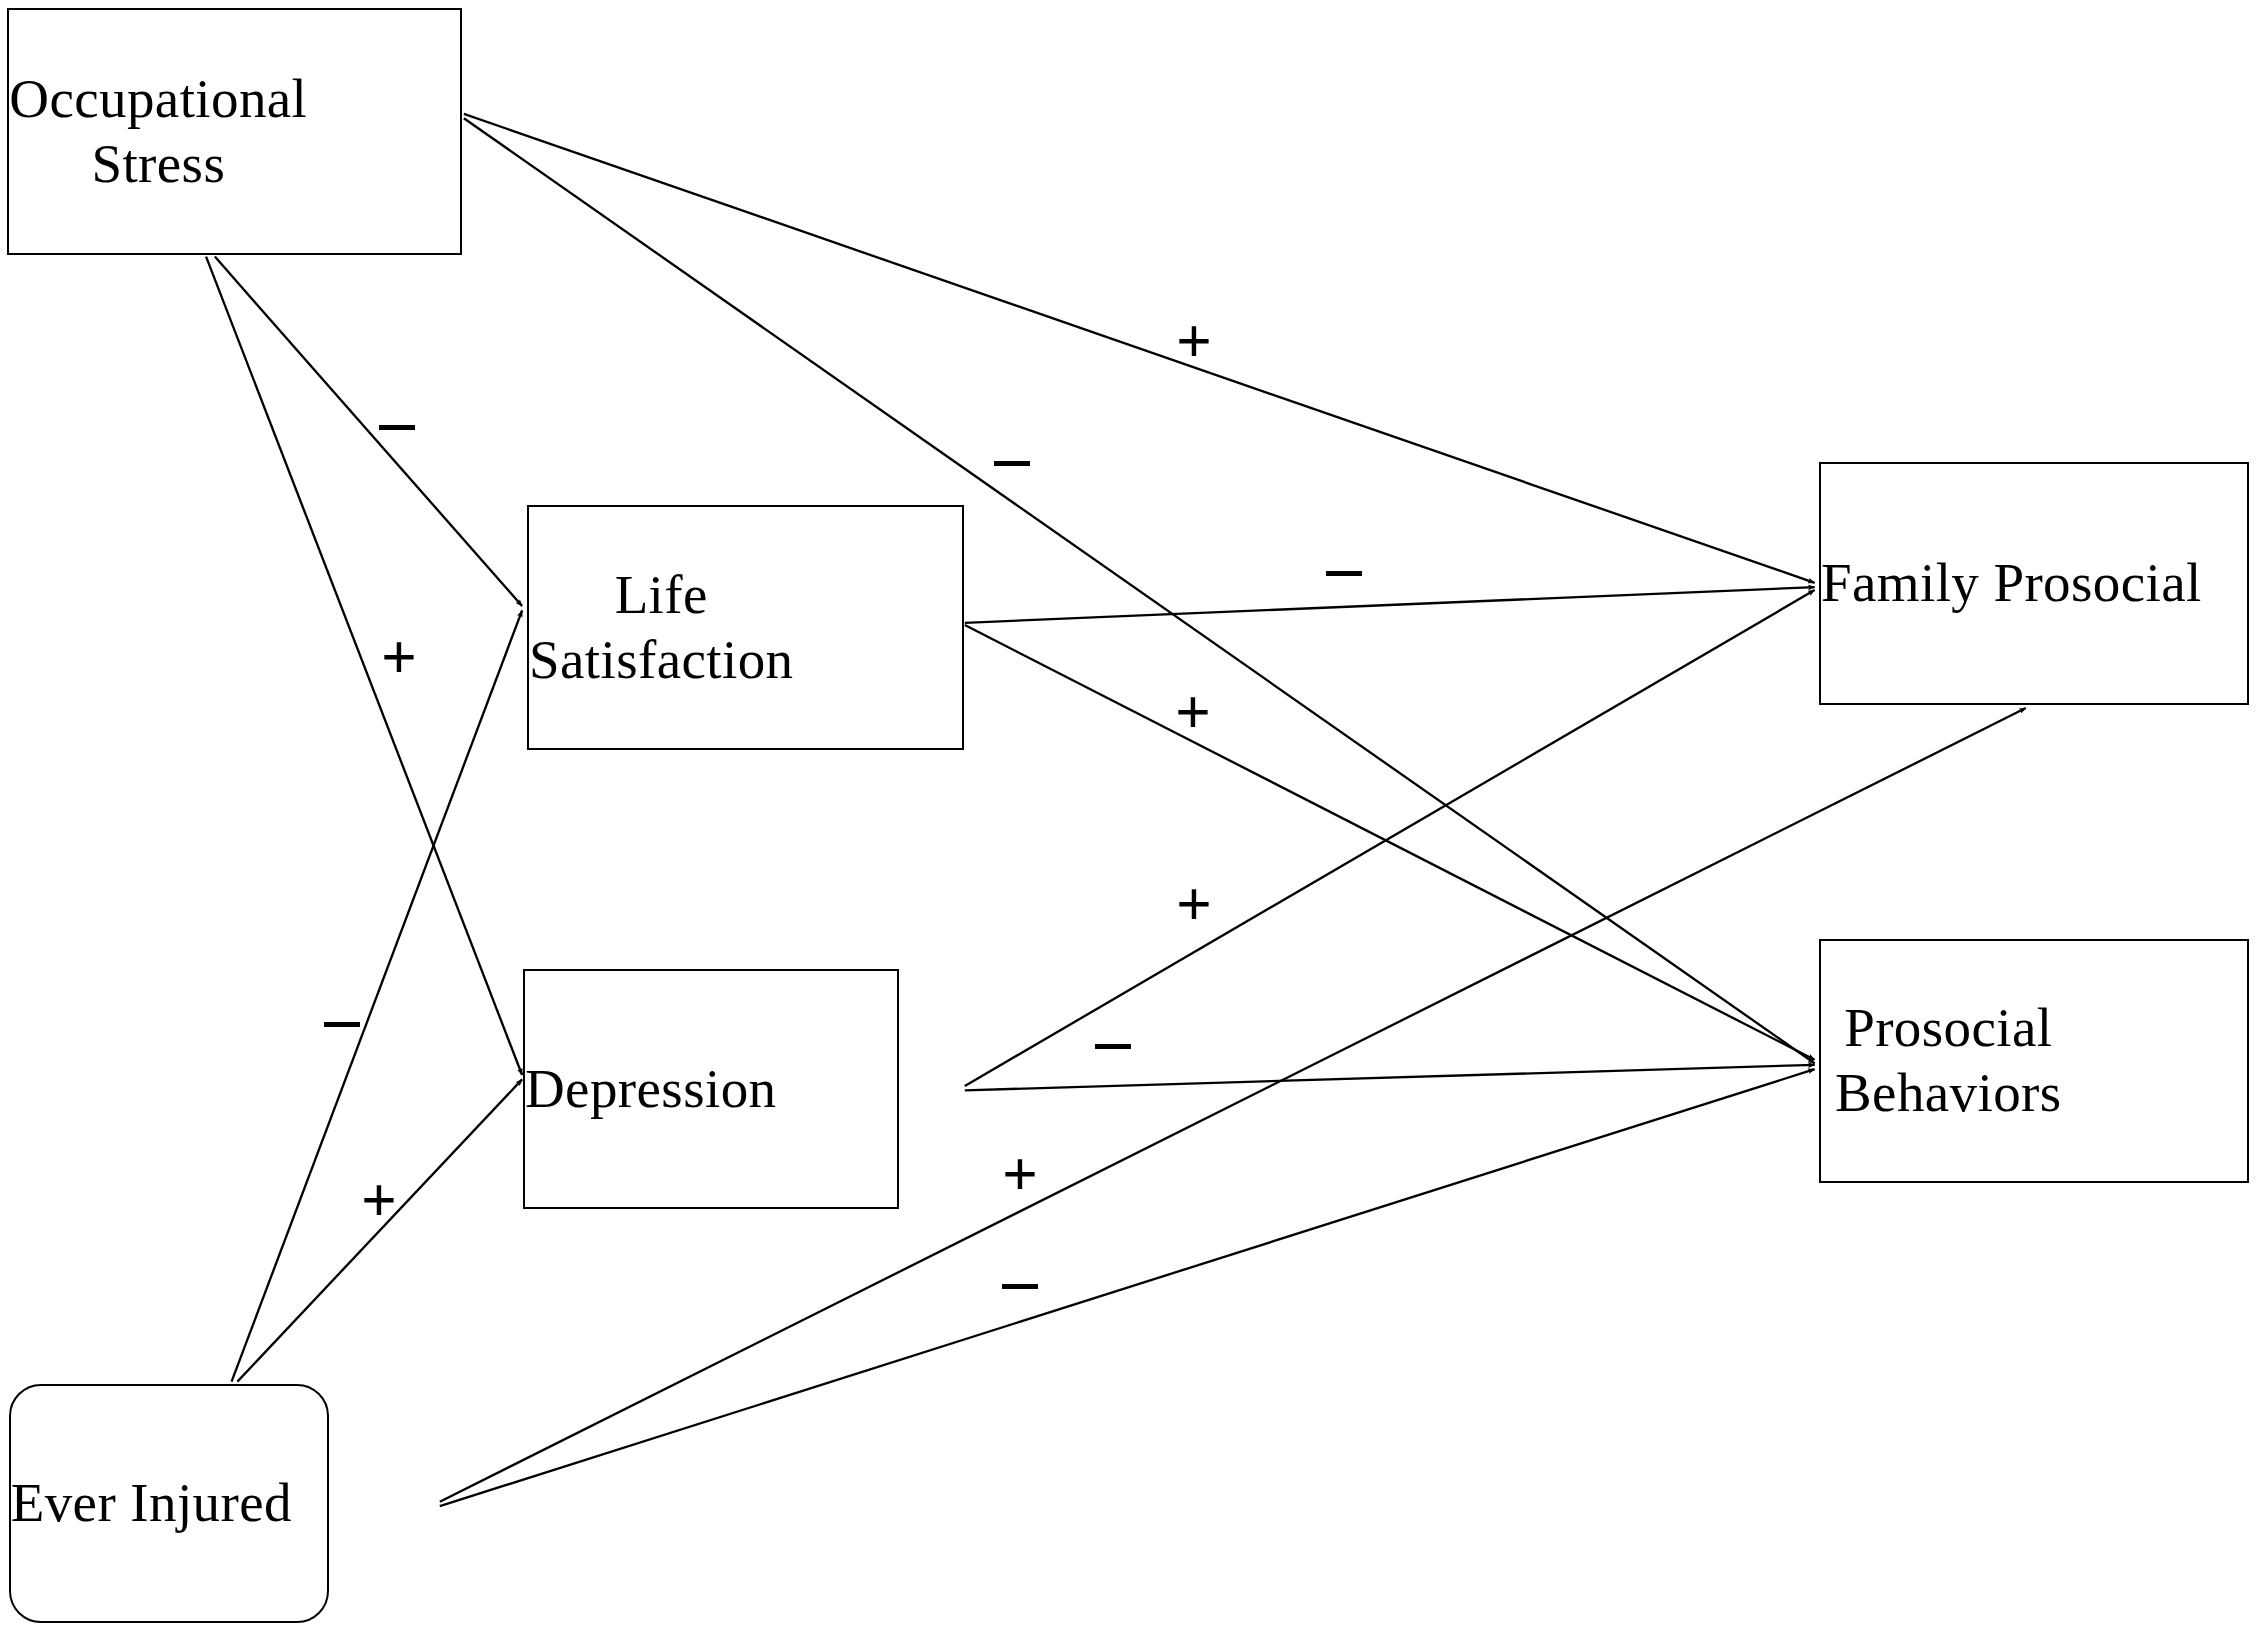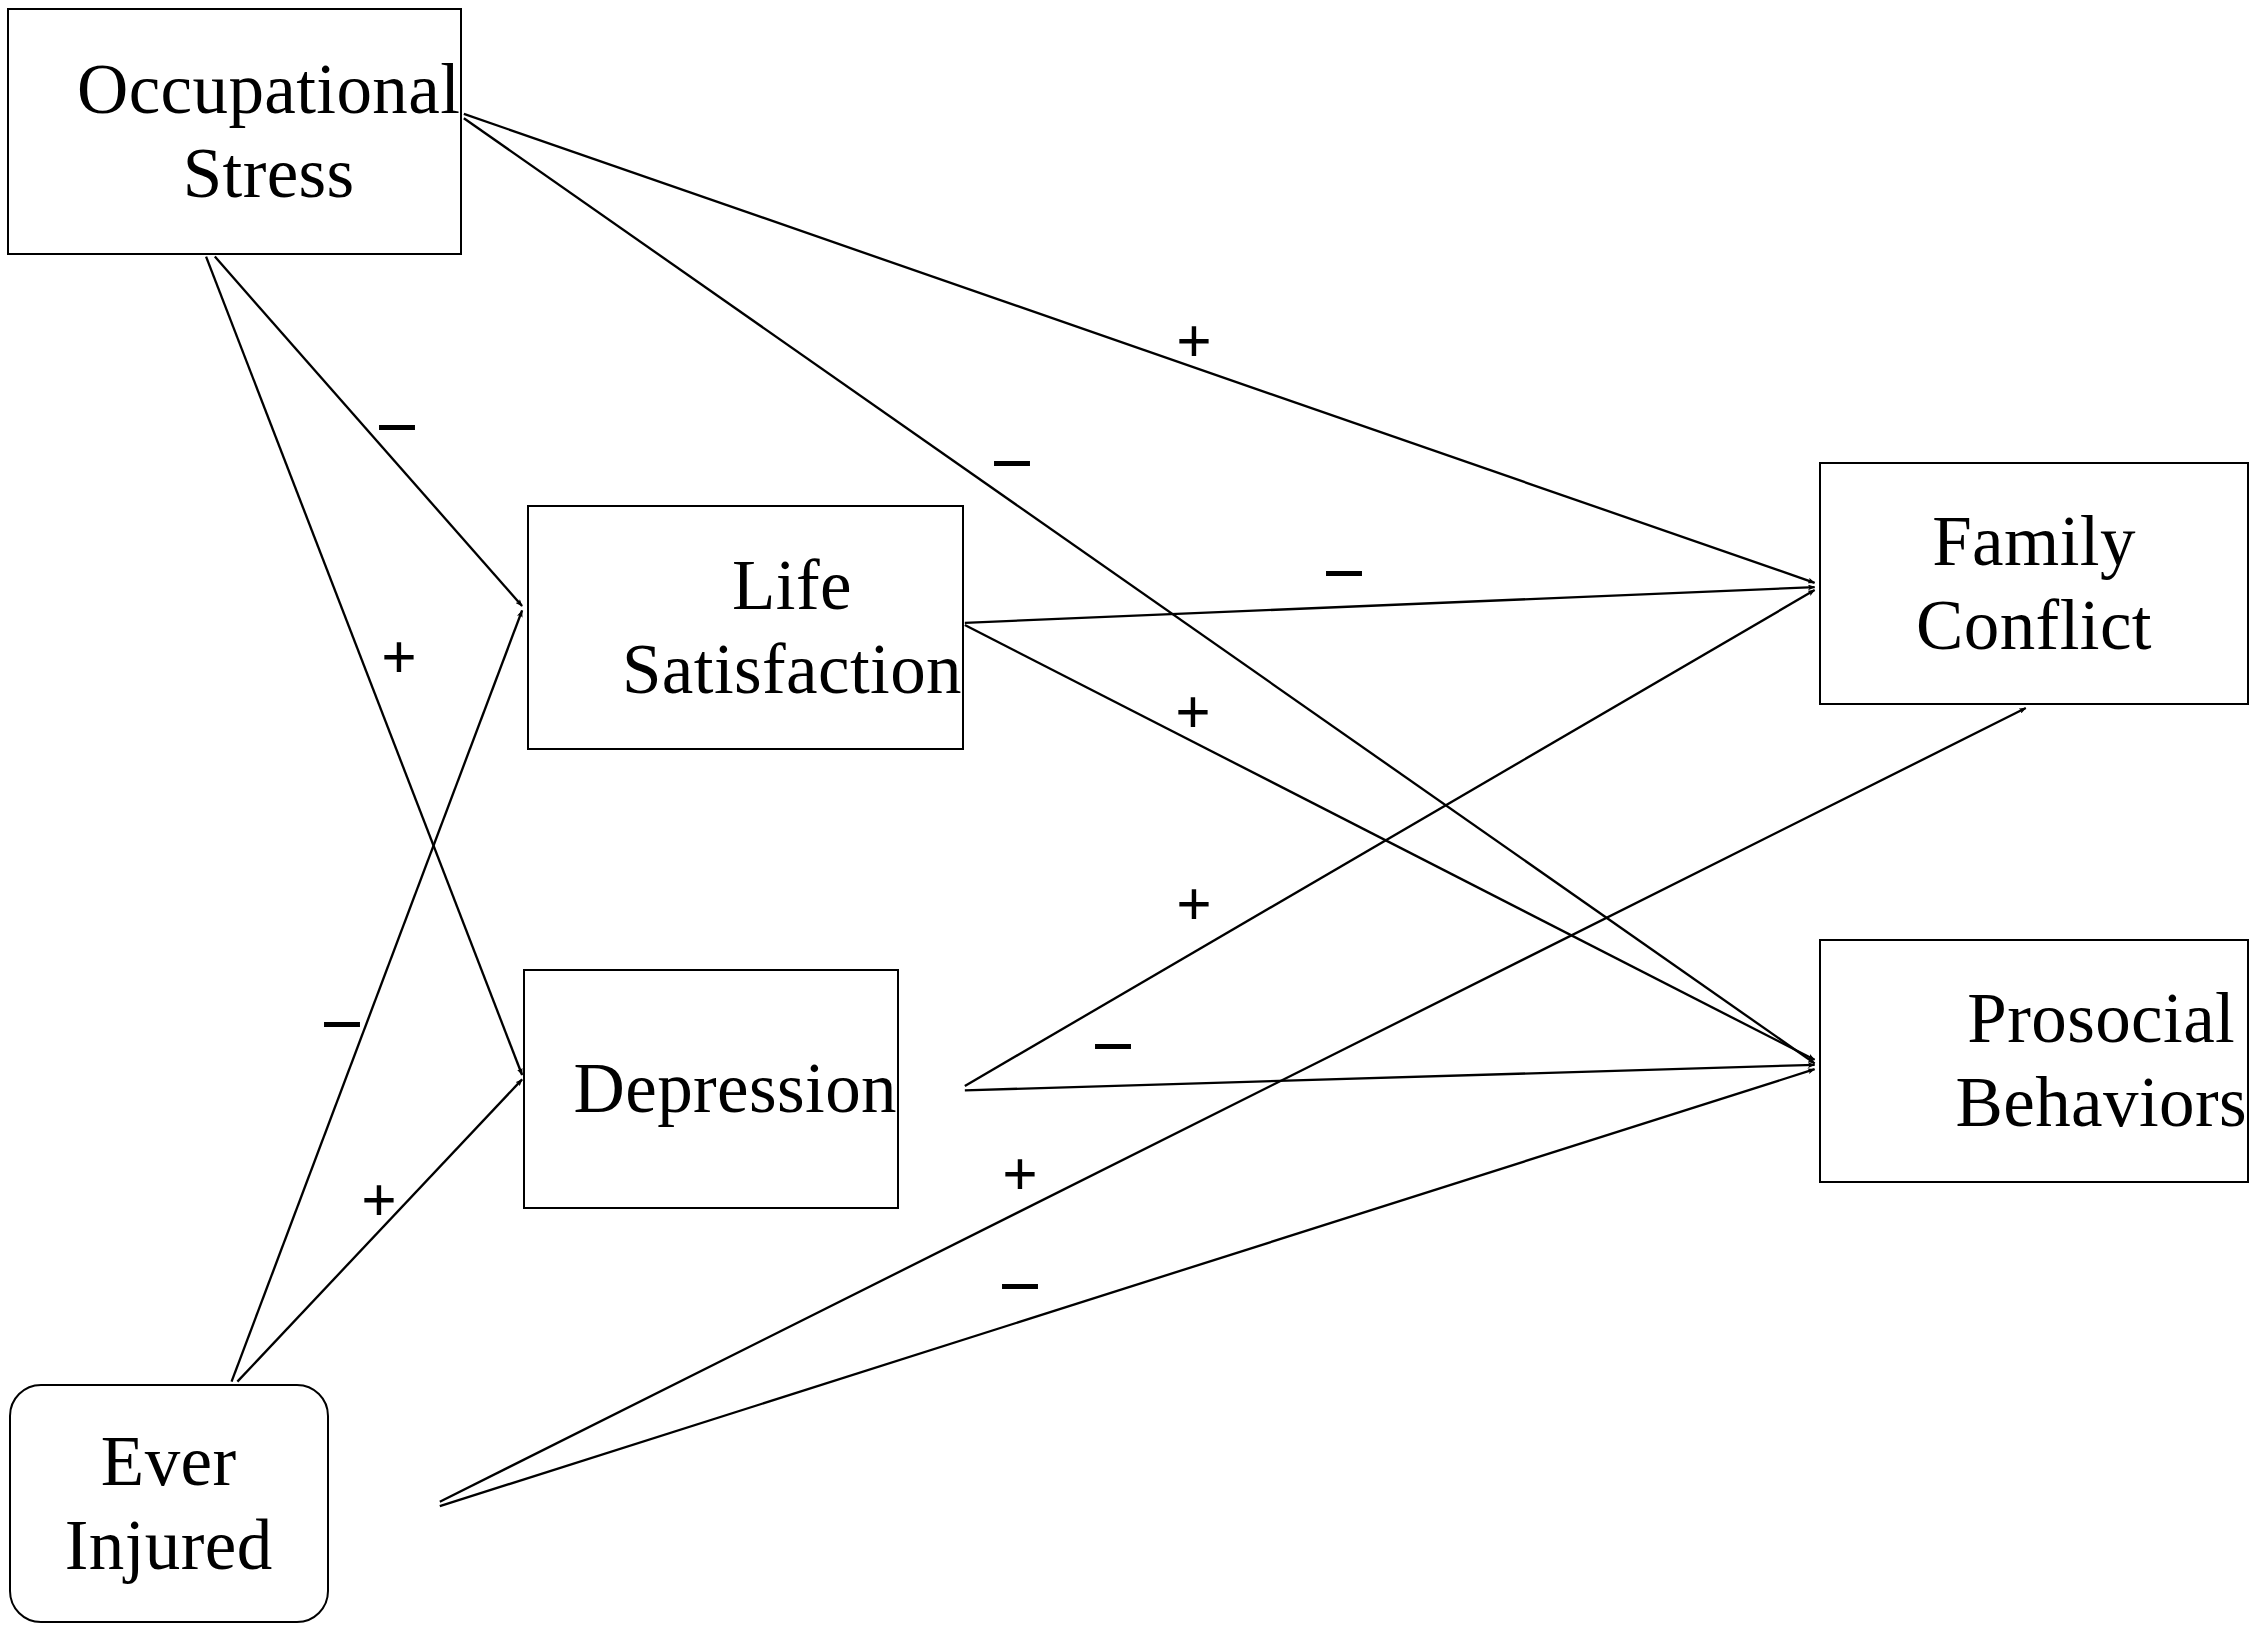--- a/index.html
+++ b/index.html
@@ -26,24 +26,24 @@
     height: 1644px;
     display: block;
   }
   .node-box {
     position: absolute;
     box-sizing: border-box;
     border: 2.9px solid #000000;
     background: #ffffff;
     display: flex;
     align-items: center;
-    justify-content: flex-end;
+    justify-content: flex-start;
     text-align: center;
     color: #000000;
-    font-size: 71px;
+    font-size: 55px;
     line-height: 1.18;
     letter-spacing: 0.4px;
     z-index: 3;
     white-space: pre-line;
   }
   .edge-sign {
     position: absolute;
     z-index: 4;
     color: #000000;
     font-family: "Liberation Serif", "DejaVu Serif", serif;
@@ -80,21 +80,21 @@
         <line x1="604" y1="2068" x2="2492" y2="1468" stroke="#000000" stroke-width="3.2" marker-end="url(#arrowhead)"></line>
       </g>
   </svg>
 
   <div id="node-layer">
       <div class="node-box" style="left: 7.3px; top: 8px; width: 455px; height: 247px; border-color: rgb(0, 0, 0);"><span>Occupational
 Stress</span></div>
       <div class="node-box" style="left: 527px; top: 505px; width: 437px; height: 245px; border-color: rgb(0, 0, 0);"><span>Life
 Satisfaction</span></div>
       <div class="node-box" style="left: 523px; top: 969px; width: 376px; height: 240px; border-color: rgb(0, 0, 0);"><span>Depression</span></div>
-      <div class="node-box" style="left: 1819px; top: 462px; width: 430px; height: 243px; border-color: rgb(0, 0, 0);"><span>Family Conflict</span></div>
+      <div class="node-box" style="left: 1819px; top: 462px; width: 430px; height: 243px; border-color: rgb(0, 0, 0);"><span>Family Prosocial</span></div>
       <div class="node-box" style="left: 1819px; top: 939px; width: 430px; height: 244px; border-color: rgb(0, 0, 0); padding-left: 14px;"><span>Prosocial
 Behaviors</span></div>
       <div class="node-box" style="left: 8.7px; top: 1384px; width: 320px; height: 239px; border-color: rgb(0, 0, 0); border-radius: 32px;"><span>Ever Injured</span></div>
     </div>
   <div id="sign-layer">
       <span class="edge-sign" style="left: 397px; top: 421px; font-size: 70px; font-weight: 700;">–</span>
       <span class="edge-sign" style="left: 399px; top: 657px;">+</span>
       <span class="edge-sign" style="left: 1194px; top: 341px;">+</span>
       <span class="edge-sign" style="left: 1012px; top: 457px; font-size: 70px; font-weight: 700;">–</span>
       <span class="edge-sign" style="left: 1344px; top: 567px; font-size: 70px; font-weight: 700;">–</span>

